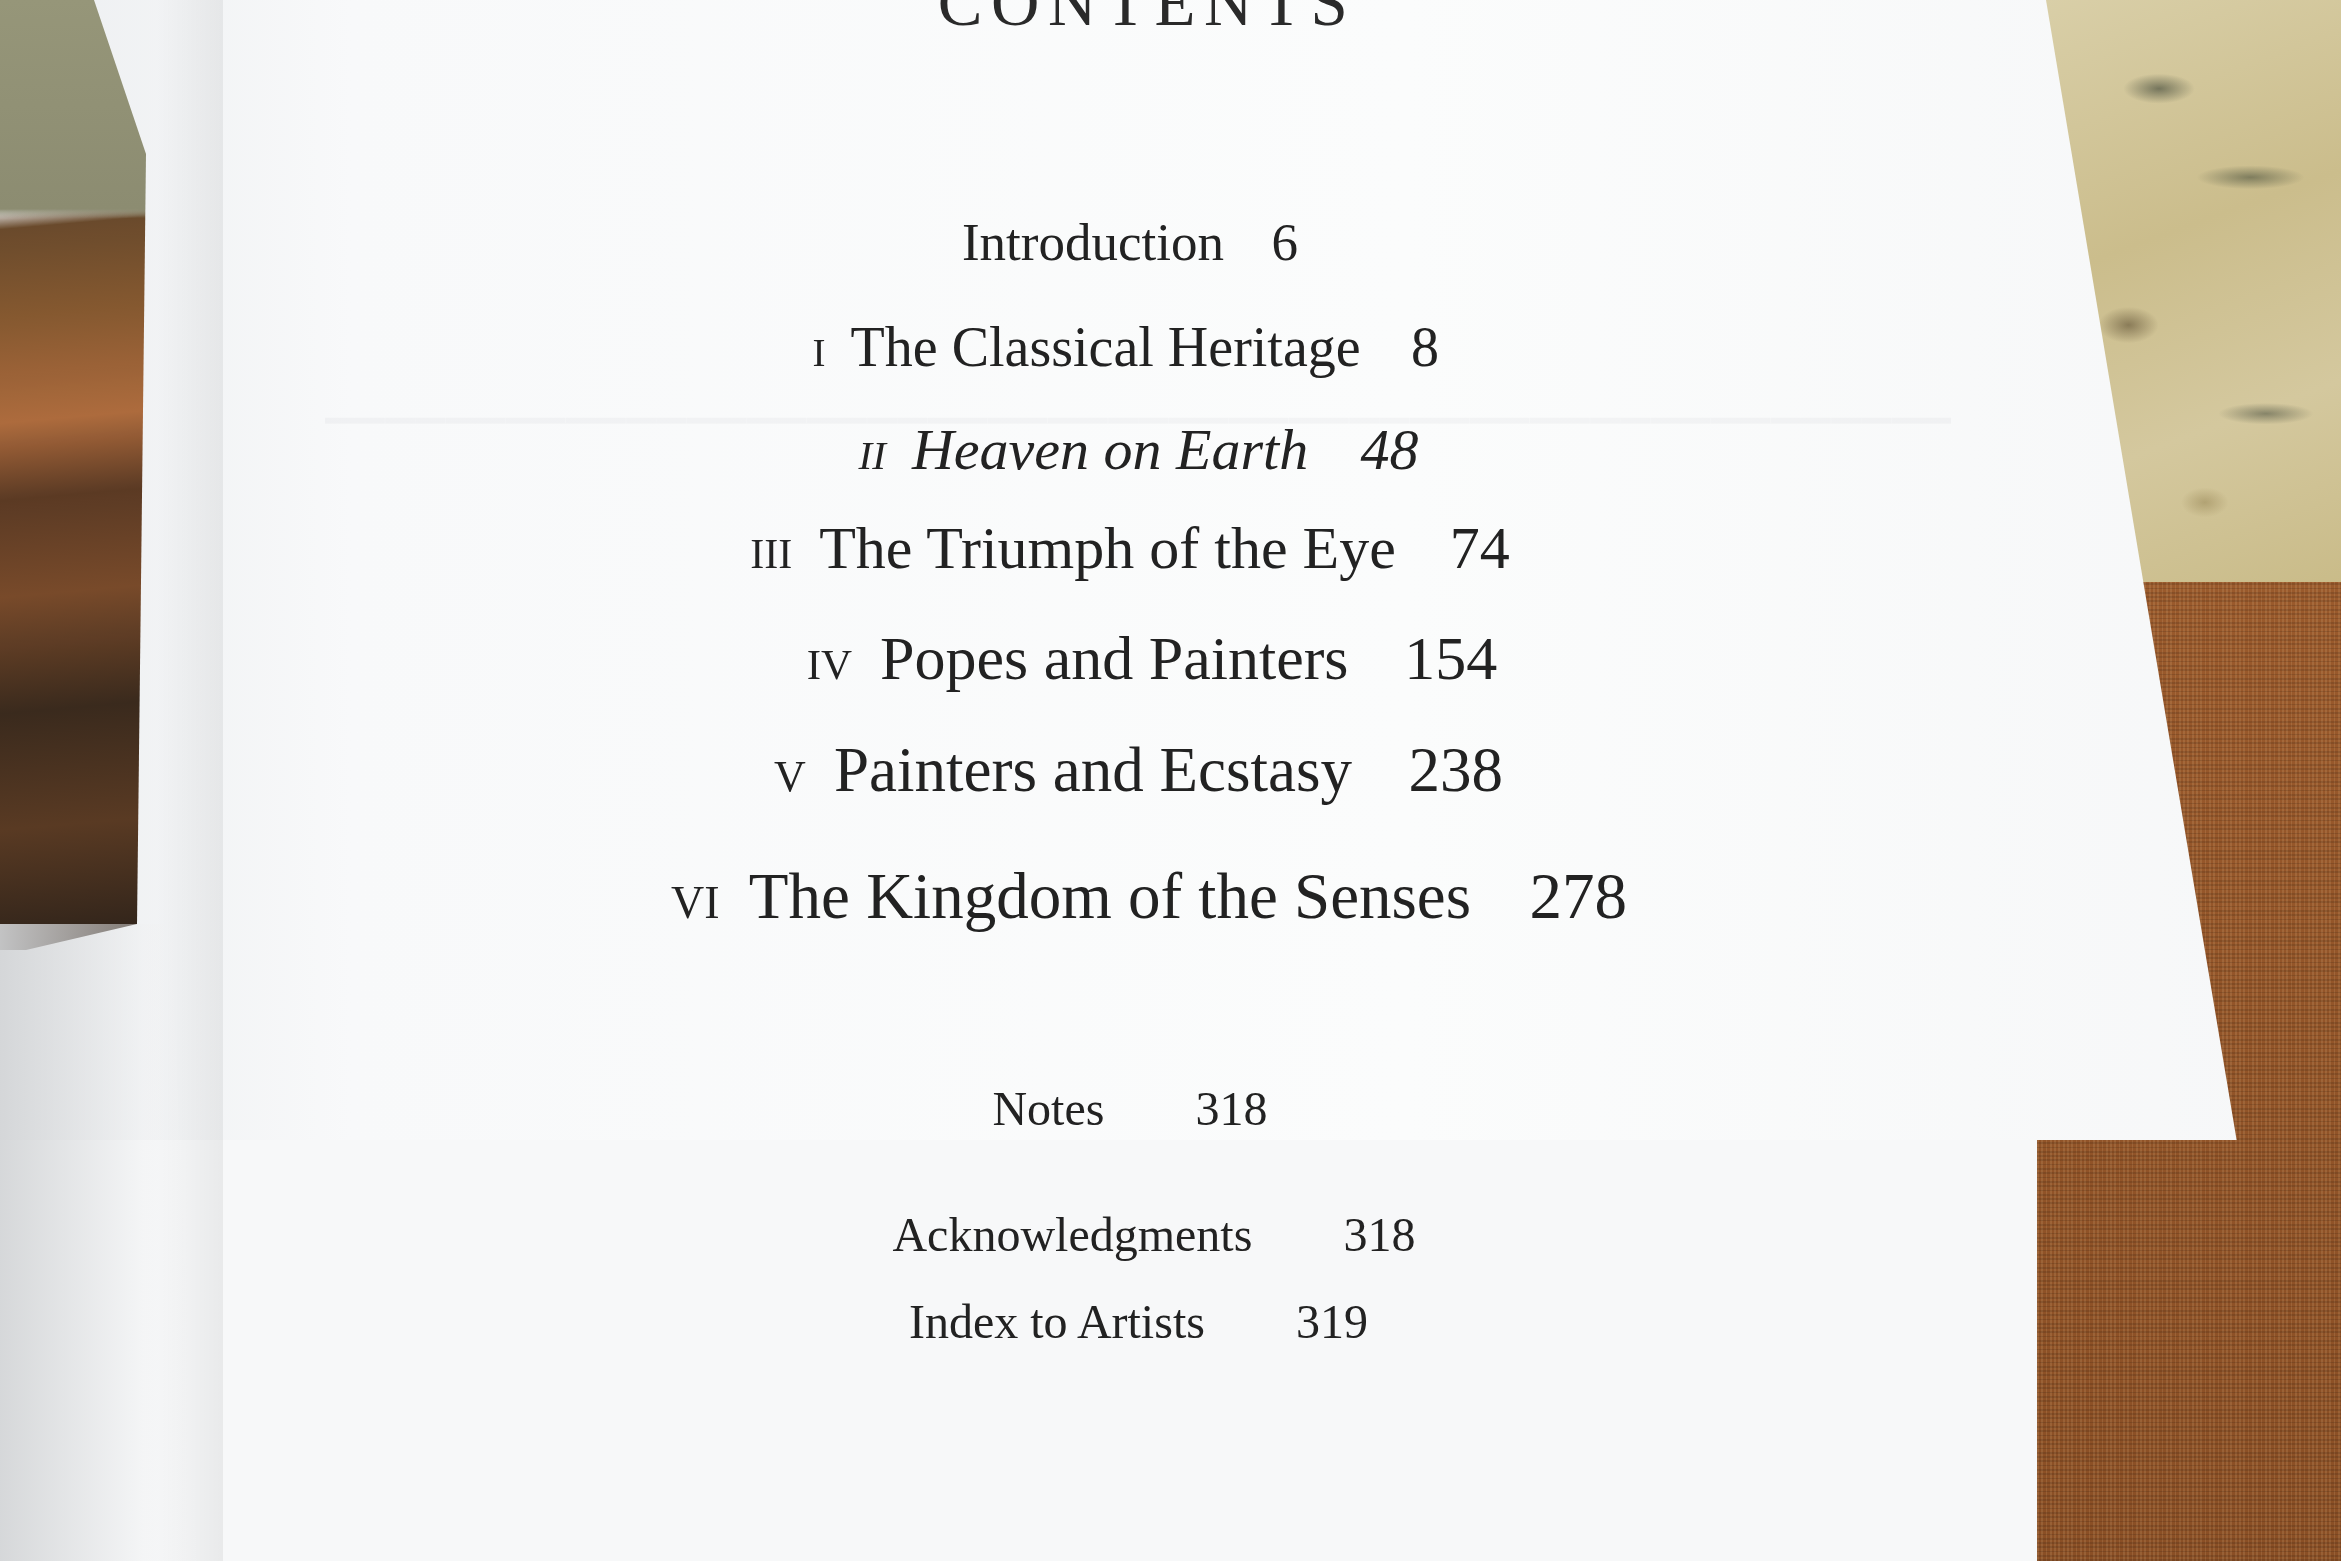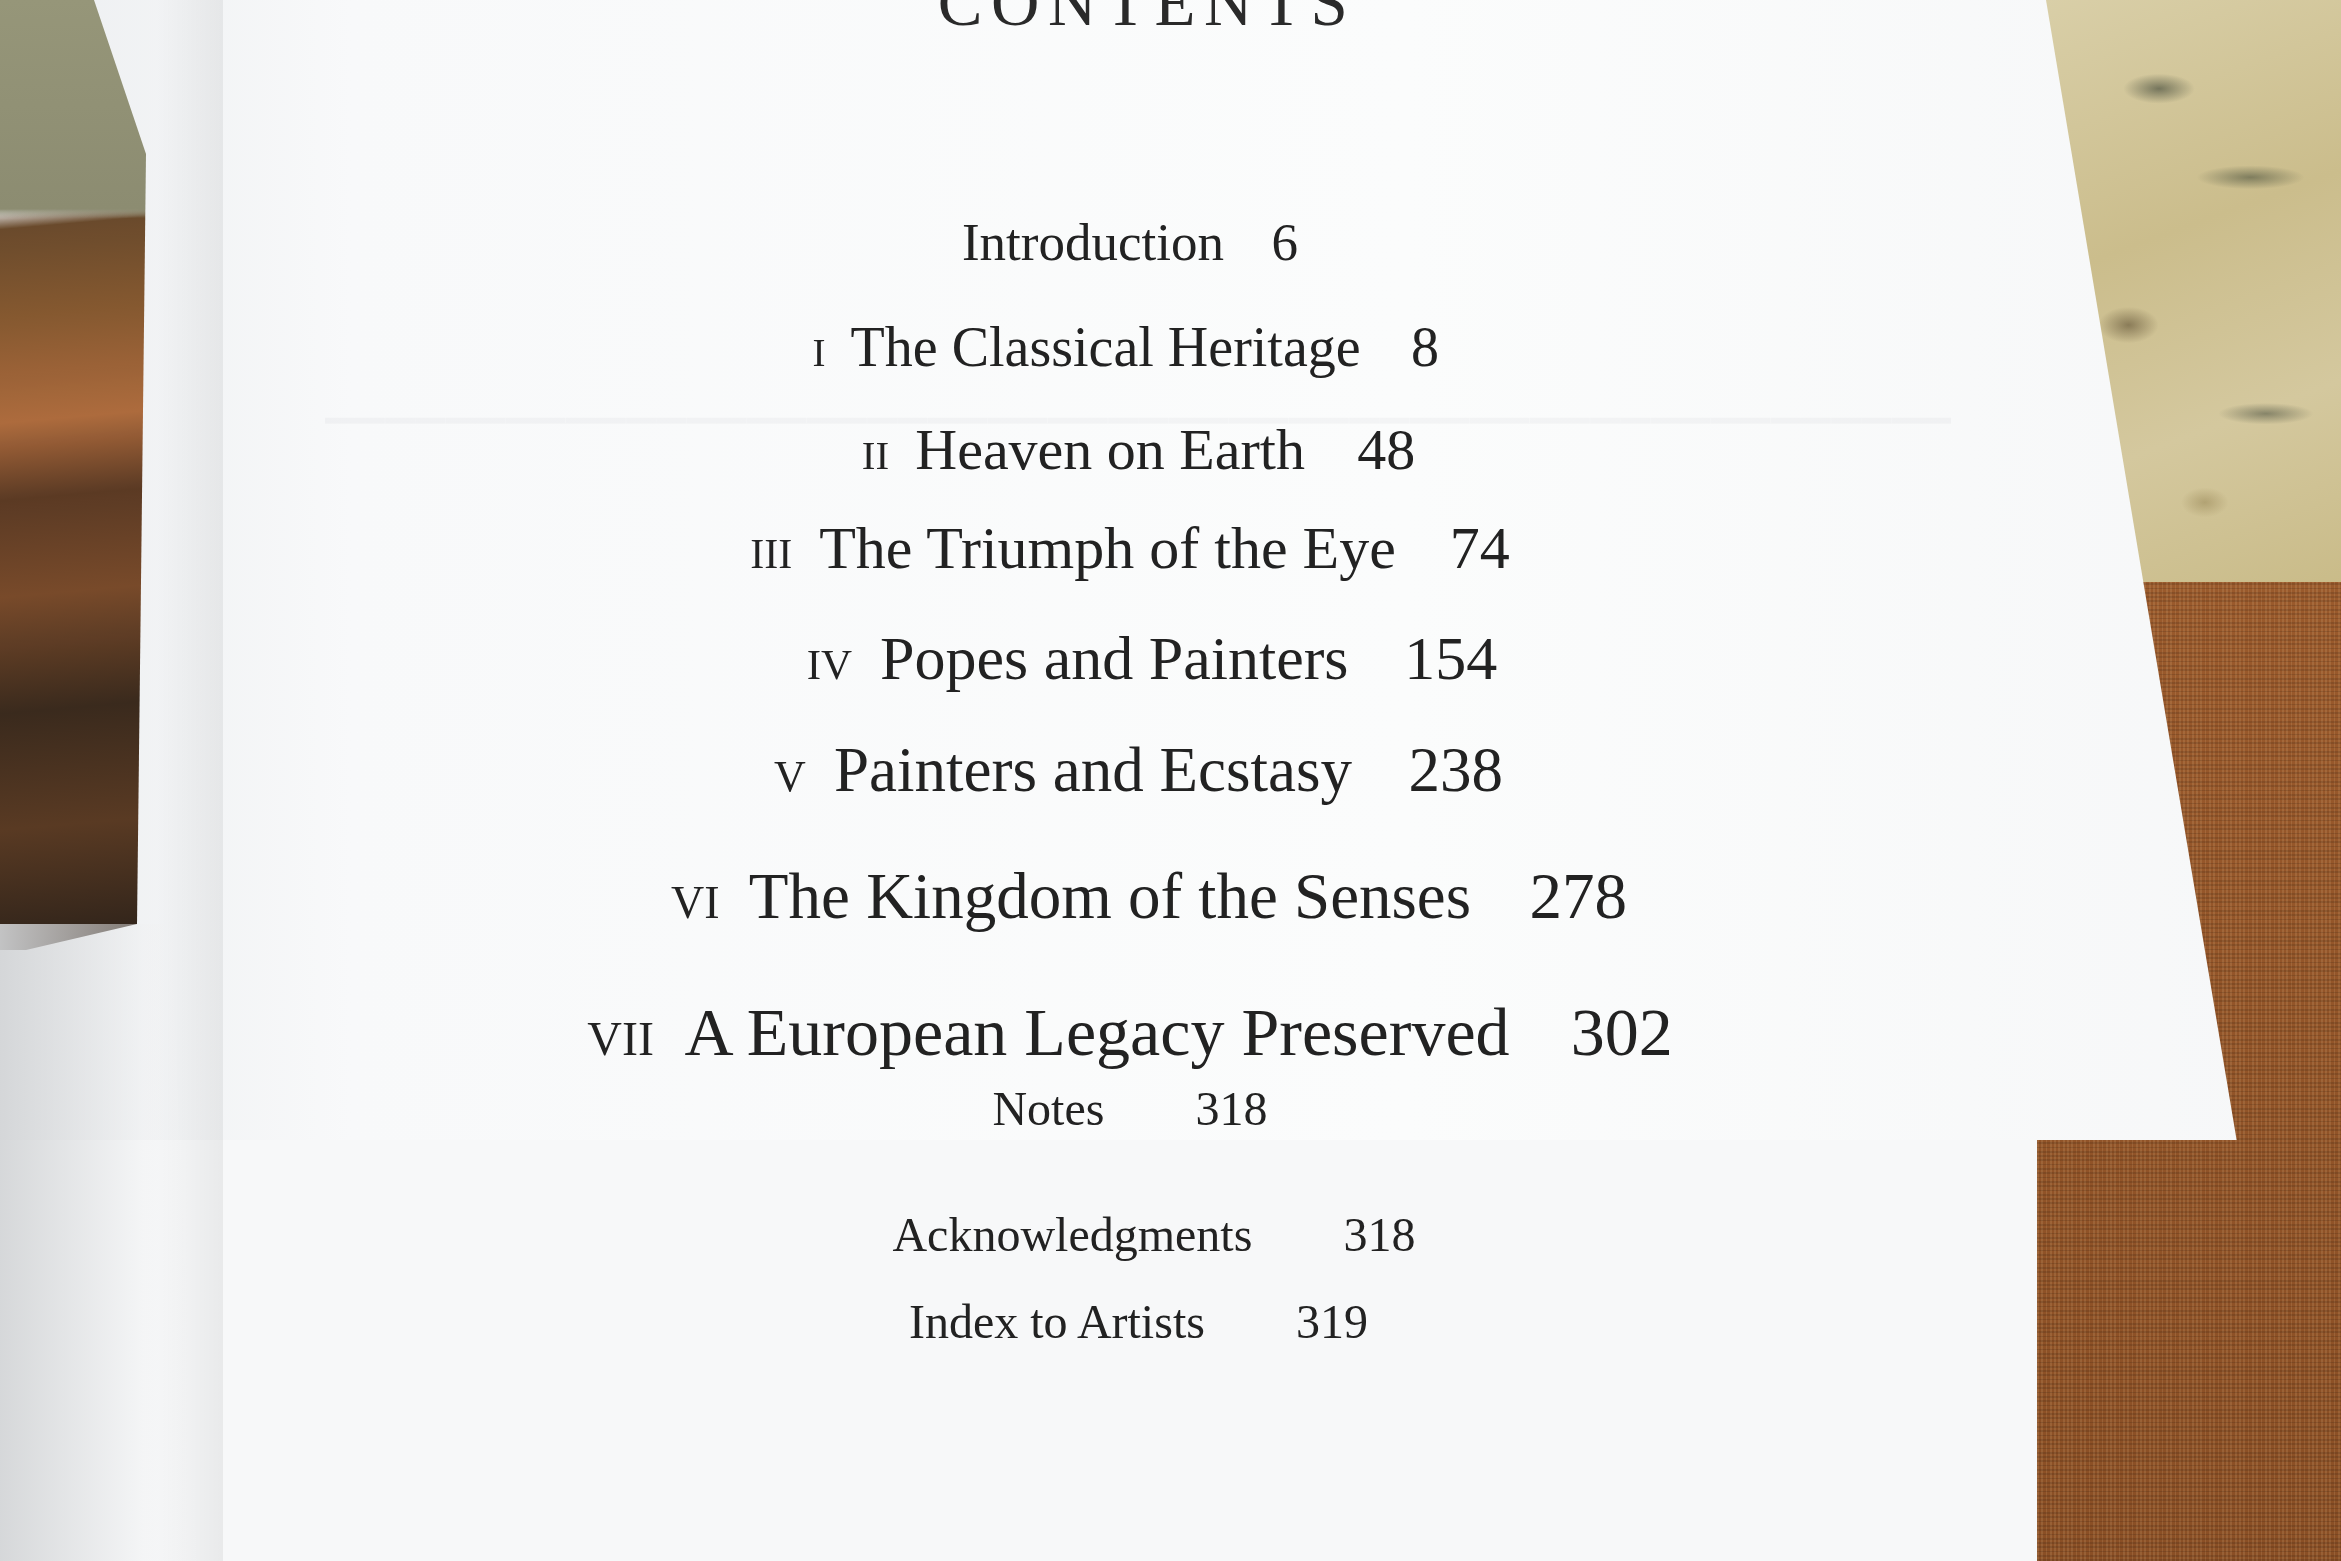--- a/index.html
+++ b/index.html
@@ -94,43 +94,40 @@
       <div class="toc-title">Contents</div>
 
       <div class="entry" style="top:212px;font-size:53px;">
         <span>Introduction</span><span class="page-no">6</span>
       </div>
 
       <div class="entry" style="top:315px;font-size:56px;padding-right:8.6px;">
         <span class="num">I</span><span>The Classical Heritage</span><span class="page-no">8</span>
       </div>
 
-      <div class="entry" style="top:416px;font-size:58px;padding-left:17px;">
+      <div class="entry" style="top:416px;font-size:58px;padding-left:17px;font-style:italic;">
         <span class="num">II</span><span>Heaven on Earth</span><span class="page-no">48</span>
       </div>
 
       <div class="entry" style="top:514px;font-size:60px;">
         <span class="num">III</span><span>The Triumph of the Eye</span><span class="page-no">74</span>
       </div>
 
       <div class="entry" style="top:623px;font-size:62px;padding-left:44px;">
         <span class="num">IV</span><span>Popes and Painters</span><span class="page-no">154</span>
       </div>
 
       <div class="entry" style="top:734px;font-size:63px;padding-left:17px;">
         <span class="num">V</span><span>Painters and Ecstasy</span><span class="page-no">238</span>
       </div>
 
       <div class="entry" style="top:859px;font-size:65px;padding-left:38px;">
         <span class="num">VI</span><span>The Kingdom of the Senses</span><span class="page-no">278</span>
       </div>
 
-      <div class="entry" style="top:993px;font-size:68px;">
-        <span class="num">VII</span><span>A European Legacy Preserved</span><span class="page-no">302</span>
-      </div>
 
       <div class="entry back" style="top:1081px;font-size:48px;">
         <span>Notes</span><span class="page-no">318</span>
       </div>
 
       <div class="entry back" style="top:1207px;font-size:48px;padding-left:48px;">
         <span>Acknowledgments</span><span class="page-no">318</span>
       </div>
 
       <div class="entry back" style="top:1294px;font-size:48px;padding-left:17px;">

